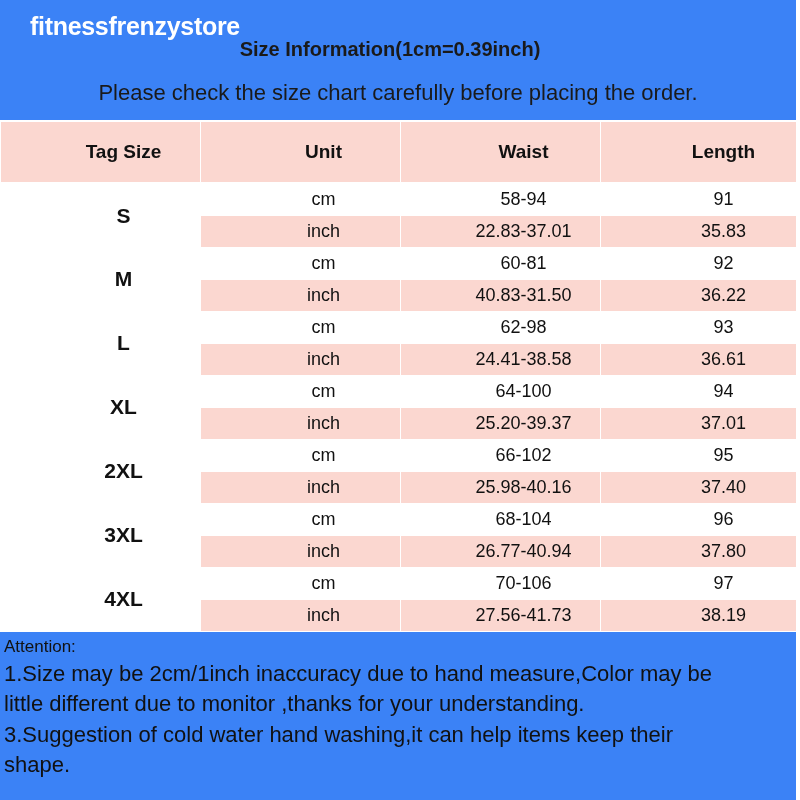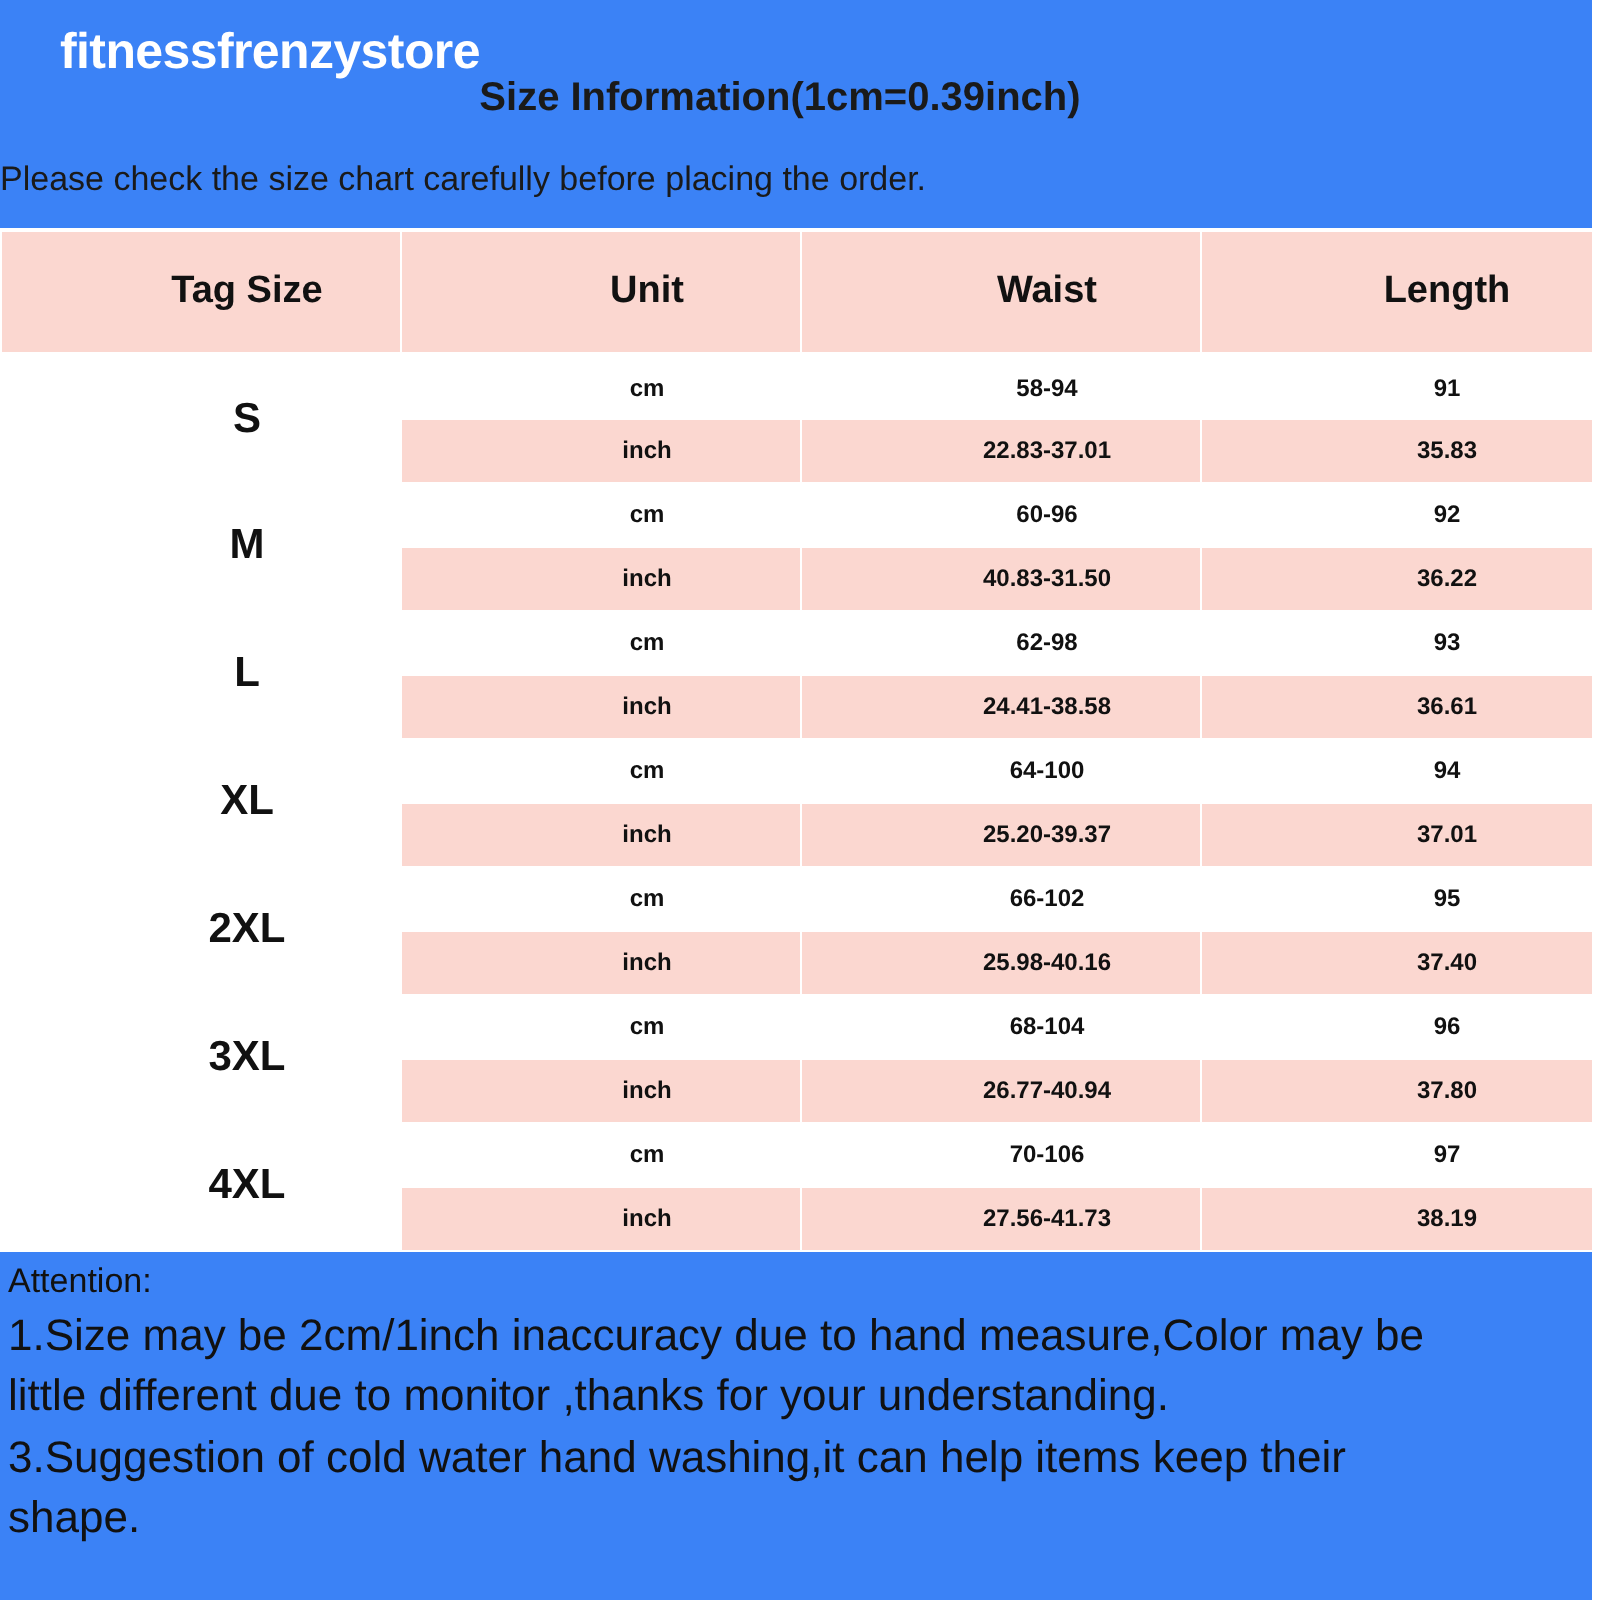--- a/index.html
+++ b/index.html
@@ -28,22 +28,22 @@
   }
   .title {
     text-align: center;
     font-size: 20px;
     font-weight: bold;
     color: #1a1a1a;
     padding: 38px 16px 12px 0;
     line-height: 1.1;
   }
   .subtitle {
-    text-align: left;
-    font-size: 17px;
+    text-align: center;
+    font-size: 22px;
     color: #1a1a1a;
     padding: 8px 0 14px 0;
     line-height: 1.2;
   }
   table {
     width: 800px;
     border-collapse: collapse;
     table-layout: fixed;
   }
   col.c1 { width: 200px; }
@@ -63,23 +63,23 @@
     height: 62px;
     border-top: 2px solid #ffffff;
     border-bottom: 2px solid #ffffff;
   }
   td.tag {
     background: #ffffff;
     font-size: 21px;
     font-weight: bold;
   }
   td.cell {
-    font-size: 12px;
+    font-size: 18px;
     height: 32px;
-    font-weight: bold;
+    font-weight: normal;
   }
   tr.row-cm td.cell { background: #ffffff; }
   tr.row-in td.cell { background: #fbd7d0; }
   .attention {
     padding: 4px 4px 0 4px;
     color: #111111;
   }
   .attention .att-title {
     font-size: 17px;
     line-height: 1.35;
@@ -125,21 +125,21 @@
       </tr>
       <tr class="row-in">
         <td class="cell">inch</td>
         <td class="cell">22.83-37.01</td>
         <td class="cell">35.83</td>
       </tr>
 
       <tr class="row-cm">
         <td class="tag" rowspan="2">M</td>
         <td class="cell">cm</td>
-        <td class="cell">60-96</td>
+        <td class="cell">60-81</td>
         <td class="cell">92</td>
       </tr>
       <tr class="row-in">
         <td class="cell">inch</td>
         <td class="cell">40.83-31.50</td>
         <td class="cell">36.22</td>
       </tr>
 
       <tr class="row-cm">
         <td class="tag" rowspan="2">L</td>

